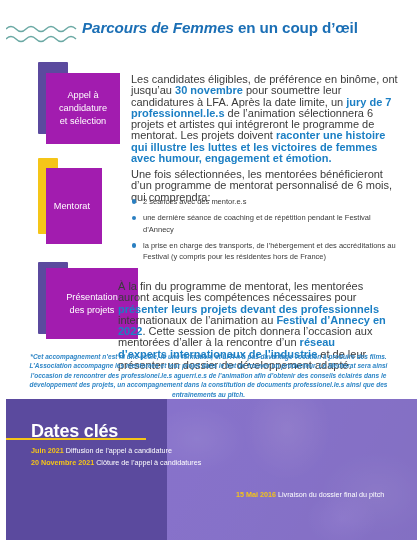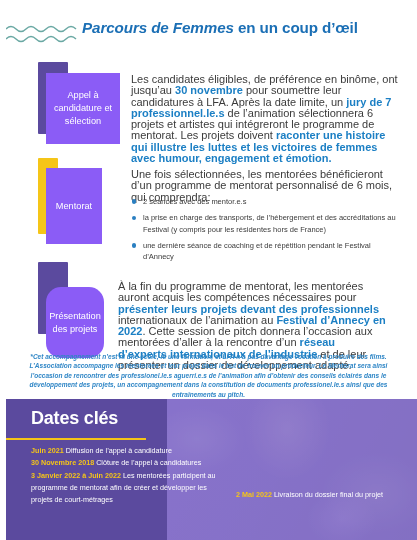--- a/index.html
+++ b/index.html
@@ -24,26 +24,26 @@
     letter-spacing:-0.1px;white-space:nowrap;
   }
   .title .ital{font-style:italic;}
   .title .up{font-style:normal;}
 
   
   .block{position:absolute;left:0;width:417px;}
   .accent{position:absolute;border-radius:1px;}
   .tag{
     position:absolute;
-    background:#8b5cf6;
+    background:#a21caf;
     color:#ffffff;
-    display:flex;align-items:center;justify-content:center;
+    display:flex;align-items:center;justify-content:flex-end;
     text-align:center;
     font-size:9.2px;line-height:13px;
-    padding:0 4px;
+    padding:0 12px;
     box-sizing:border-box;
   }
   .body-text{
     position:absolute;
     color:#3b3b3b;
     font-size:11px;
     line-height:11.3px;
     text-align:left;
   }
   .hl{color:#1b7fc4;font-weight:bold;}
@@ -81,21 +81,21 @@
     position:absolute;right:0;top:0;width:250px;height:141px;
     background:
       radial-gradient(ellipse 70px 50px at 30px 40px, rgba(255,255,255,.11), rgba(255,255,255,0) 70%),
       radial-gradient(ellipse 60px 70px at 120px 30px, rgba(255,225,210,.14), rgba(255,255,255,0) 72%),
       radial-gradient(ellipse 80px 60px at 210px 95px, rgba(255,255,255,.09), rgba(255,255,255,0) 70%),
       radial-gradient(ellipse 50px 40px at 175px 120px, rgba(160,140,220,.22), rgba(255,255,255,0) 70%),
       linear-gradient(115deg, rgba(91,74,158,1) 0%, rgba(104,86,173,.85) 45%, rgba(118,99,184,.7) 100%);
     mix-blend-mode:screen;opacity:.75;
   }
   .footer-title{
-    position:absolute;left:25px;top:9px;
+    position:absolute;left:25px;top:22px;
     color:#ffffff;font-size:18px;font-weight:bold;
     letter-spacing:-0.2px;
   }
   .footer-rule{
     position:absolute;left:0;top:39px;width:140px;height:2px;
     background:#f5c518;
   }
   .dates-col{
     position:absolute;
     font-size:7.2px;line-height:12.3px;color:#ffffff;
@@ -132,39 +132,38 @@
 
 <div class="accent" style="left:38px;top:158px;width:20px;height:76px;background:#f5c518;"></div>
 <div class="tag" style="left:46px;top:168px;width:56px;height:76px;">
   <span>Mentorat</span>
 </div>
 <div class="body-text" style="left:131px;top:169px;width:268px;">
   <span>Une fois sélectionnées, les mentorées bénéficieront d’un programme de mentorat personnalisé de 6 mois, qui comprendra:</span>
 </div>
 <ul class="bullets" style="left:131px;top:196px;width:272px;" id="b2list">
     <li>2 séances avec des mentor.e.s</li>
+    <li>une dernière séance de coaching et de répétition pendant le Festival d’Annecy</li>
     <li>la prise en charge des transports, de l’hébergement et des accréditations au Festival (y compris pour les résidentes hors de France)</li>
-    <li>une dernière séance de coaching et de répétition pendant le Festival d’Annecy</li>
   </ul>
 
 <div class="accent" style="left:38px;top:262px;width:30px;height:72px;background:#5b4a9e;"></div>
-<div class="tag" style="left:46px;top:287px;width:58px;height:71px;border-radius:15px;">
+<div class="tag" style="left:46px;top:268px;width:92px;height:71px;">
   <span>Présentation des projets</span>
 </div>
 <div class="body-text" style="left:118px;top:281px;width:268px;">
   <span id="b3"><span>À la fin du programme de mentorat, les mentorées auront acquis les compétences nécessaires pour </span><span class="hl">présenter leurs projets devant des professionnels</span><span> internationaux de l’animation au </span><span class="hl">Festival d’Annecy en 2022</span><span>. Cette session de pitch donnera l’occasion aux mentorées d’aller à la rencontre d’un </span><span class="hl">réseau d’experts internationaux de l’industrie</span><span> et de leur présenter un dossier de développement adapté.</span></span>
 </div>
 
 <div class="disclaimer">*Cet accompagnement n’est ni une école, ni une formation, et LFA n’a pas davantage vocation à produire des films. L’Association accompagne les mentorées et leur projet dans le but de trouver un producteur. Le Mentorat sera ainsi l’occasion de rencontrer des professionel.le.s aguerri.e.s de l’animation afin d’obtenir des conseils éclairés dans le développement des projets, un accompagnement dans la constitution de documents professionel.le.s ainsi que des entraînements au pitch.</div>
 
 <div class="footer">
   <div class="footer-photo"></div>
   <div class="footer-rule"></div>
   <div class="footer-title">Dates clés</div>
   <div class="dates-col dcol-left" id="dleft">
       <div class="dline"><span class="dlabel">Juin 2021</span><span> Diffusion de l’appel à candidature</span></div>
-      <div class="dline"><span class="dlabel">30 Novembre 2018</span><span> Clôture de l’appel à candidatures</span></div>
-      <div class="dline"><span class="dlabel">3 Janvier 2022 à Juin 2022</span><span> Les mentorées participent au programme de mentorat afin de créer et développer les projets de court-métrages</span></div>
+      <div class="dline"><span class="dlabel">20 Novembre 2021</span><span> Clôture de l’appel à candidatures</span></div>
     </div>
   <div class="dates-col dcol-right" id="dright">
-      <div class="dline"><span class="dlabel">2 Mai 2022</span><span> Livraison du dossier final du projet</span></div>
+      <div class="dline"><span class="dlabel">15 Mai 2016</span><span> Livraison du dossier final du pitch</span></div>
     </div>
 </div>
 
 </body></html>

